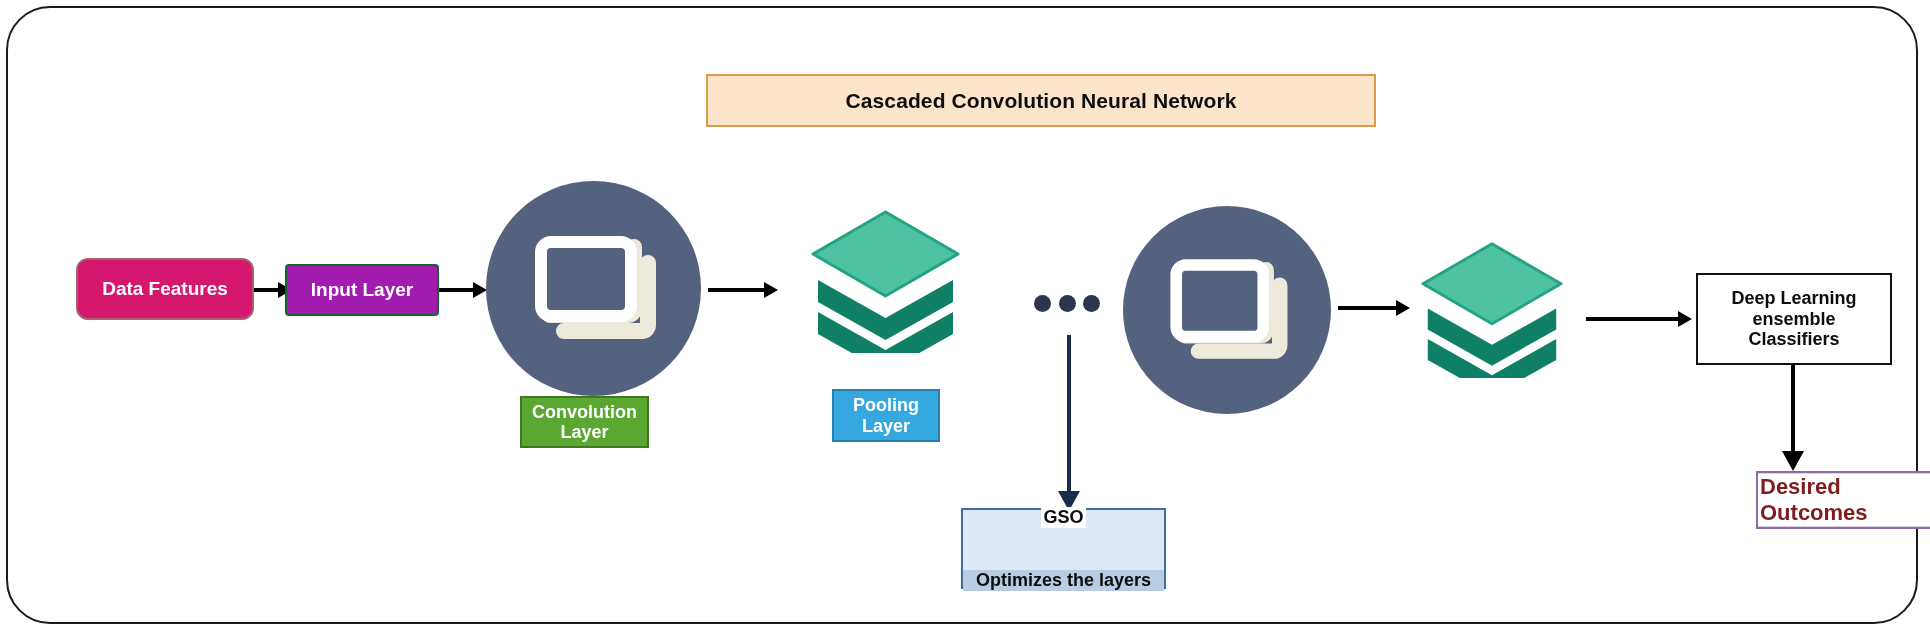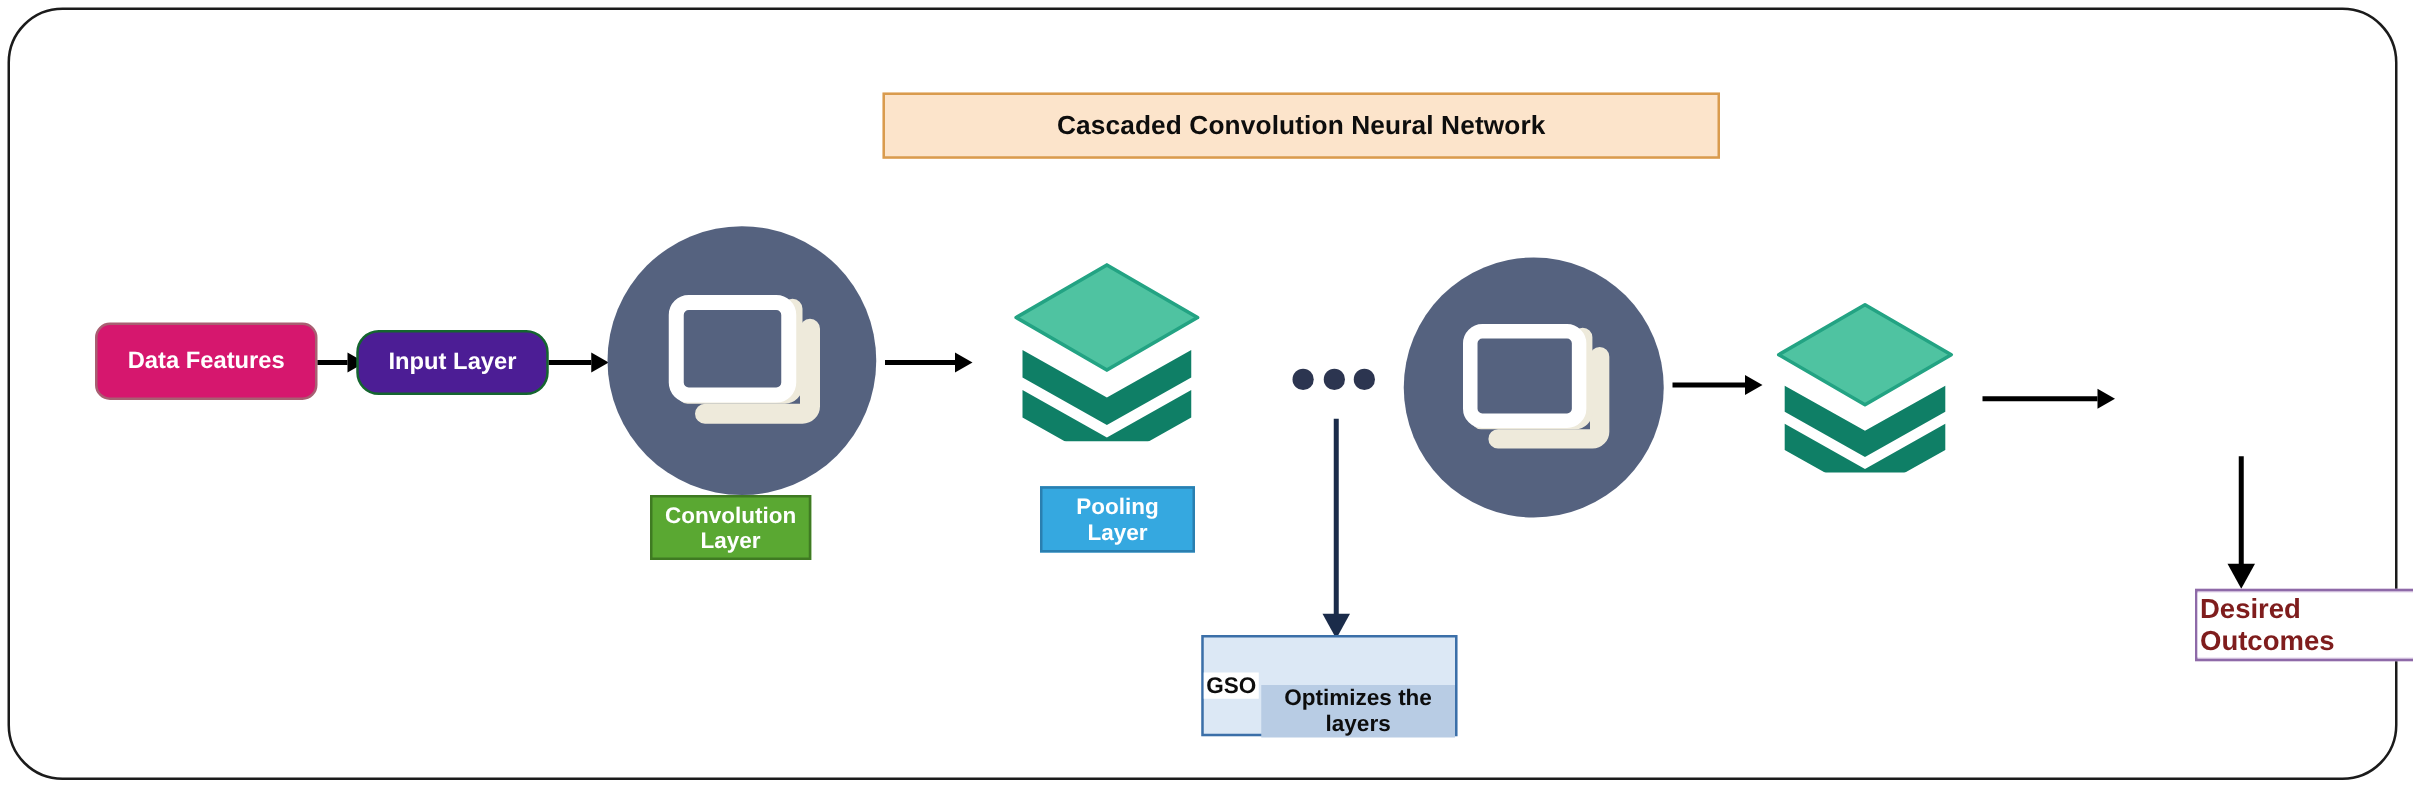--- a/index.html
+++ b/index.html
@@ -60,23 +60,23 @@
     justify-content: center;
     color: #ffffff;
     font-size: 19px;
     font-weight: bold;
   }
   #input-layer-box {
     left: 277px;
     top: 256px;
     width: 154px;
     height: 52px;
-    background: #4c1d95;
+    background: #a21caf;
     border: 2px solid #14652f;
-    border-radius: 18px;
+    border-radius: 4px;
     display: flex;
     align-items: center;
     justify-content: center;
     color: #ffffff;
     font-size: 19px;
     font-weight: bold;
   }
 
   
   .caption-box {
@@ -94,21 +94,21 @@
     left: 512px;
     top: 388px;
     width: 129px;
     height: 52px;
     background: #5aa832;
     border: 2px solid #3f7a22;
   }
   #pooling-layer-label {
     left: 824px;
     top: 381px;
-    width: 124px;
+    width: 108px;
     height: 53px;
     background: #35a8e0;
     border: 2px solid #2a7fb0;
   }
 
   
   .conv-circle {
     border-radius: 50%;
     background: #55627f;
   }
@@ -141,20 +141,21 @@
 
   
   #gso-box {
     left: 953px;
     top: 500px;
     width: 205px;
     height: 81px;
     background: #dce8f5;
     border: 2px solid #3b6fa8;
     display: flex;
+    flex-direction: column;
     align-items: center;
     justify-content: center;
     gap: 2px;
   }
   #gso-title {
     font-size: 18px;
     font-weight: bold;
     color: #0d0d0d;
     background: #ffffff;
     padding: 0 2px;
@@ -293,20 +294,27 @@
       <path d="M10 72 L77.5 110 L145 72 L145 94 L77.5 132 L10 94 Z" fill="#0f7f66"></path>
       <path d="M10 104 L77.5 142 L145 104 L145 126 L77.5 164 L10 126 Z" fill="#0f7f66"></path>
     </svg>
   </div>
 
   <svg class="arrow-svg" style="left:1578px; top:301px;" width="106" height="20">
     <line x1="0" y1="10" x2="92" y2="10" stroke="#000" stroke-width="4"></line>
     <polygon points="92,2 106,10 92,18" fill="#000"></polygon>
   </svg>
 
+  <div class="node" id="dl-classifiers-box">
+    <div>
+      <div>Deep Learning</div>
+      <div>ensemble</div>
+      <div>Classifiers</div>
+    </div>
+  </div>
 
   <svg class="arrow-svg" style="left:1772px; top:357px;" width="26" height="106">
     <line x1="13" y1="0" x2="13" y2="88" stroke="#000" stroke-width="4"></line>
     <polygon points="2,86 24,86 13,106" fill="#000"></polygon>
   </svg>
 
   <div class="node" id="desired-outcomes-box">
     <span id="desired-outcomes-text">Desired Outcomes</span>
   </div>
 

